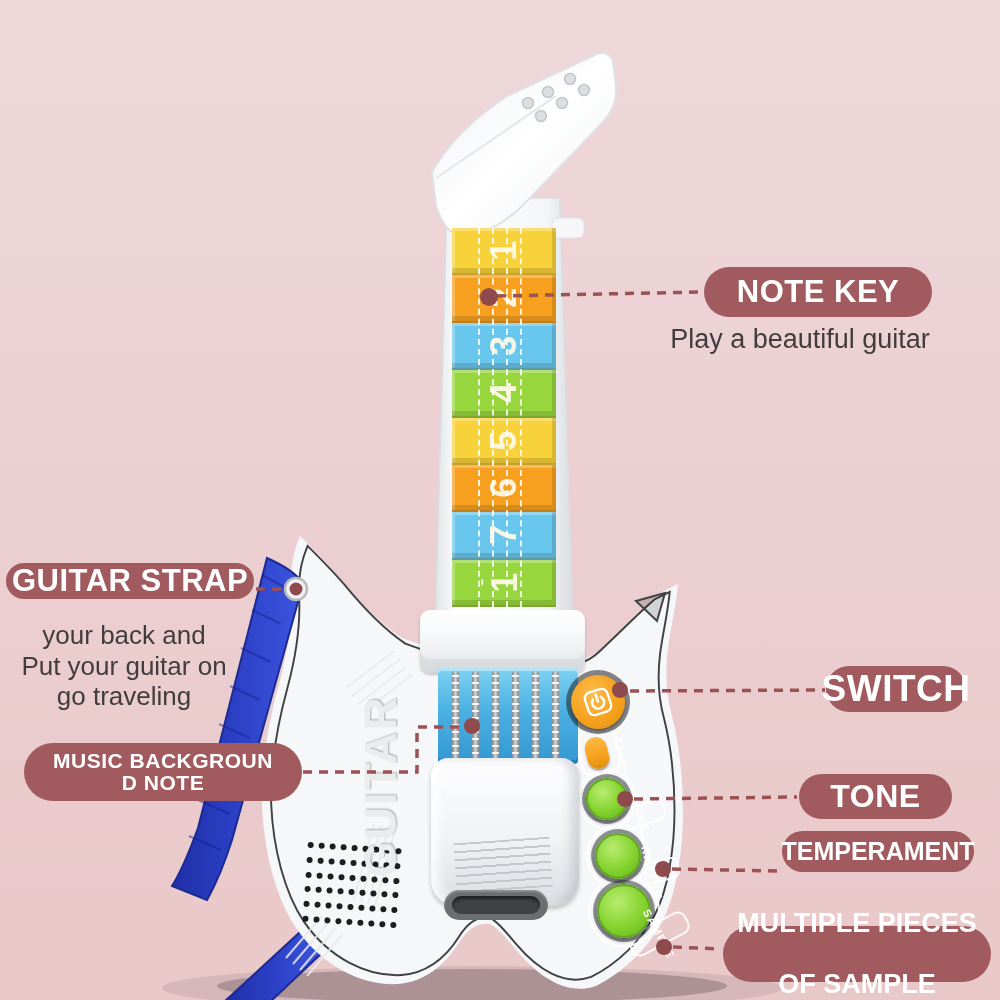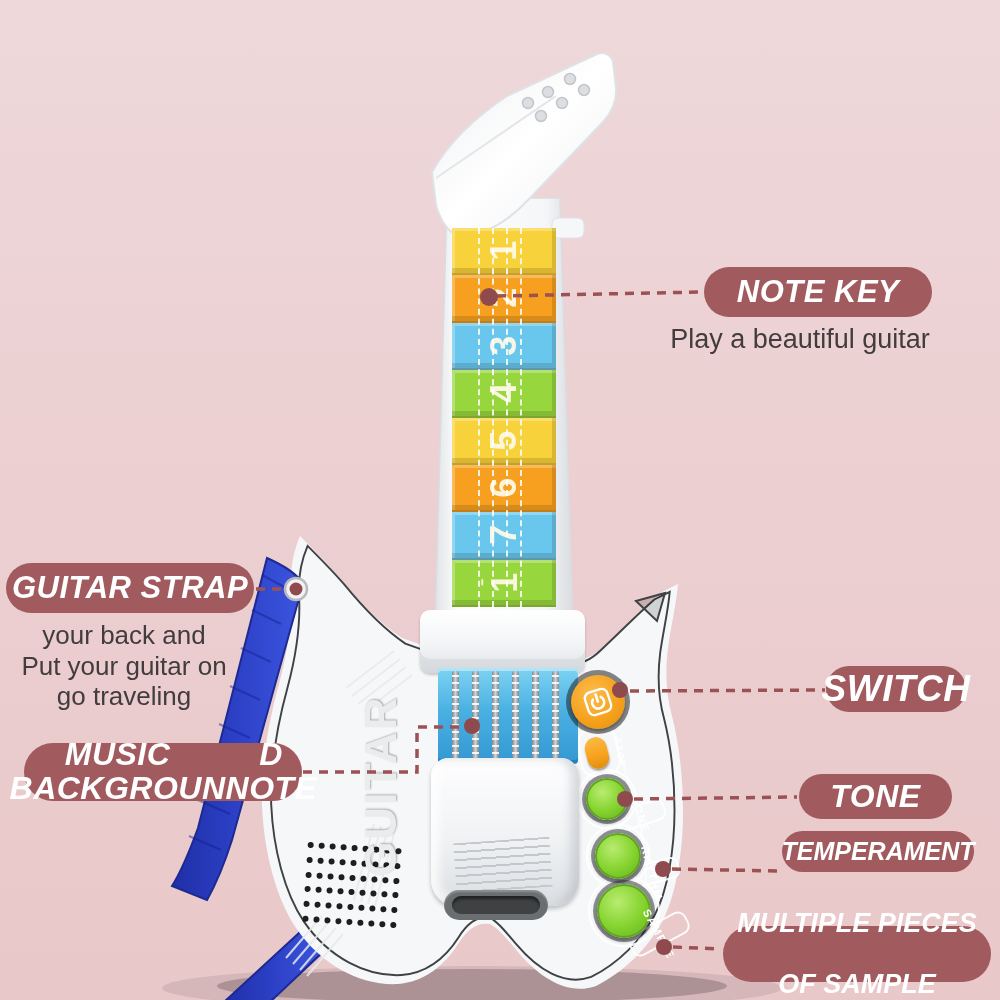--- a/index.html
+++ b/index.html
@@ -9,21 +9,20 @@
     background:linear-gradient(180deg,var(--bg-top,#eed8da) 0%,#ecd0d2 45%,var(--bg-bottom,#e9c8c9) 100%);
   }
   .abs{position:absolute;}
   svg{display:block;}
   
   .pill{
     position:absolute;display:flex;align-items:center;justify-content:center;
     background:var(--pill-bg,#a15a5e);color:#fff;font-weight:bold;
     border-radius:999px;text-align:center;line-height:1.06;letter-spacing:.5px;
     z-index:40;
-    font-style:italic;
   }
   .pill.two{border-radius:34px;}
   .sub{
     position:absolute;color:#423c3e;text-align:center;z-index:40;line-height:1.18;
   }
   
   .keys{position:absolute;left:452px;top:228px;width:104px;height:379px;z-index:6;}
   .key{position:relative;width:100%;height:47.4px;box-shadow:inset -4px -5px 0 rgba(0,0,0,.13),inset 3px 3px 0 rgba(255,255,255,.28);border-bottom:2px solid rgba(60,40,0,.28);box-sizing:border-box;}
   .key .num{
     position:absolute;inset:0;display:flex;flex-direction:column;align-items:center;justify-content:center;gap:1px;
@@ -314,30 +313,30 @@
   <div class="btnlabel" style="left:617px;top:867px;transform:rotate(75deg);">RHYTHM</div>
 
   <div class="greenb" style="left:597px;top:884px;width:54px;height:54px;"></div>
   <div class="btnlabel" style="left:624px;top:928px;transform:rotate(62deg);">SAMPLE</div>
 
   <div class="pill" style="left:704px;top:267px;width:228px;height:50px;font-size:31px;">
     <span>NOTE KEY</span>
     </div>
   <div class="sub" style="left:640px;top:324px;width:320px;font-size:27px;">Play a beautiful guitar</div>
 
-  <div class="pill" style="left:6px;top:563px;width:248px;height:50px;font-size:31px;">
+  <div class="pill" style="left:6px;top:563px;width:248px;height:36px;font-size:31px;">
     <span>GUITAR STRAP</span>
     </div>
   <div class="sub" style="left:4px;top:620px;width:240px;font-size:26px;">
     <div>your back and</div>
     <div>Put your guitar on</div>
     <div>go traveling</div>
   </div>
 
-  <div class="pill two" style="left:24px;top:743px;width:278px;height:58px;font-size:32px;flex-direction:row;">
+  <div class="pill two" style="left:24px;top:743px;width:278px;height:58px;font-size:21px;flex-direction:column;">
     <div>MUSIC BACKGROUN</div>
     <div>D NOTE</div>
   </div>
 
   <div class="pill" style="left:826px;top:666px;width:140px;height:46px;font-size:37px;">
     <span>SWITCH</span>
     </div>
 
   <div class="pill" style="left:799px;top:774px;width:153px;height:45px;font-size:32px;">
     <span>TONE</span>

